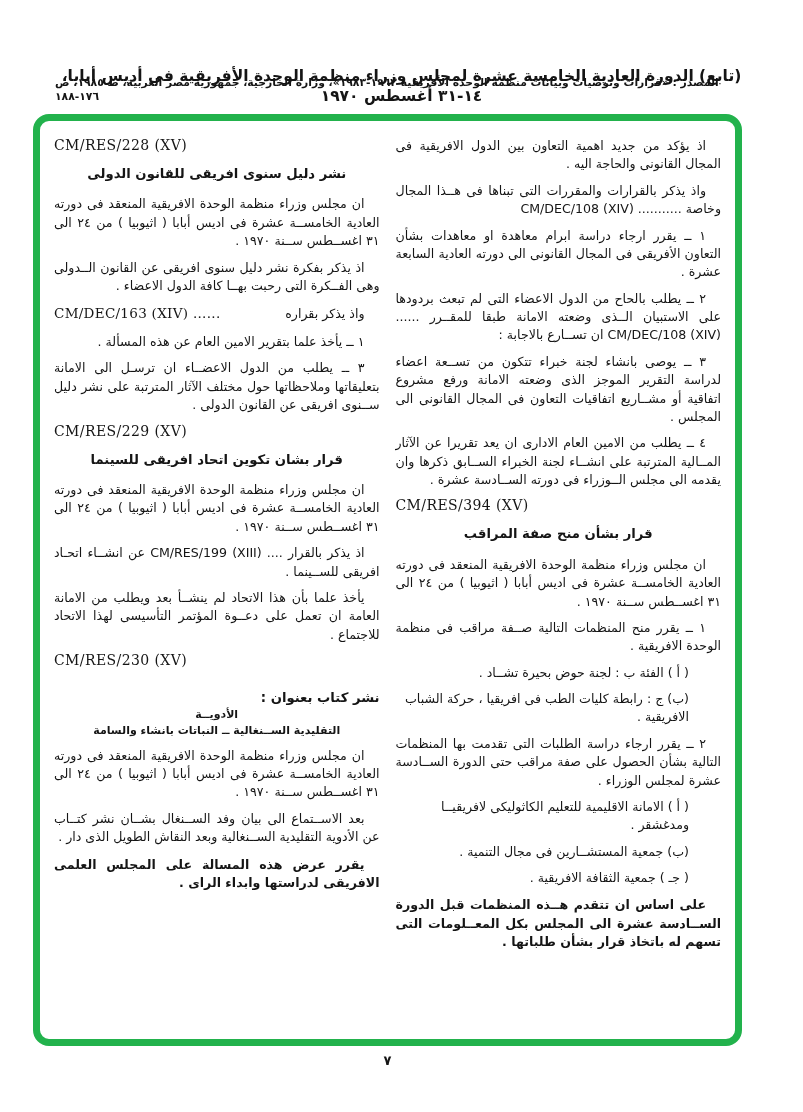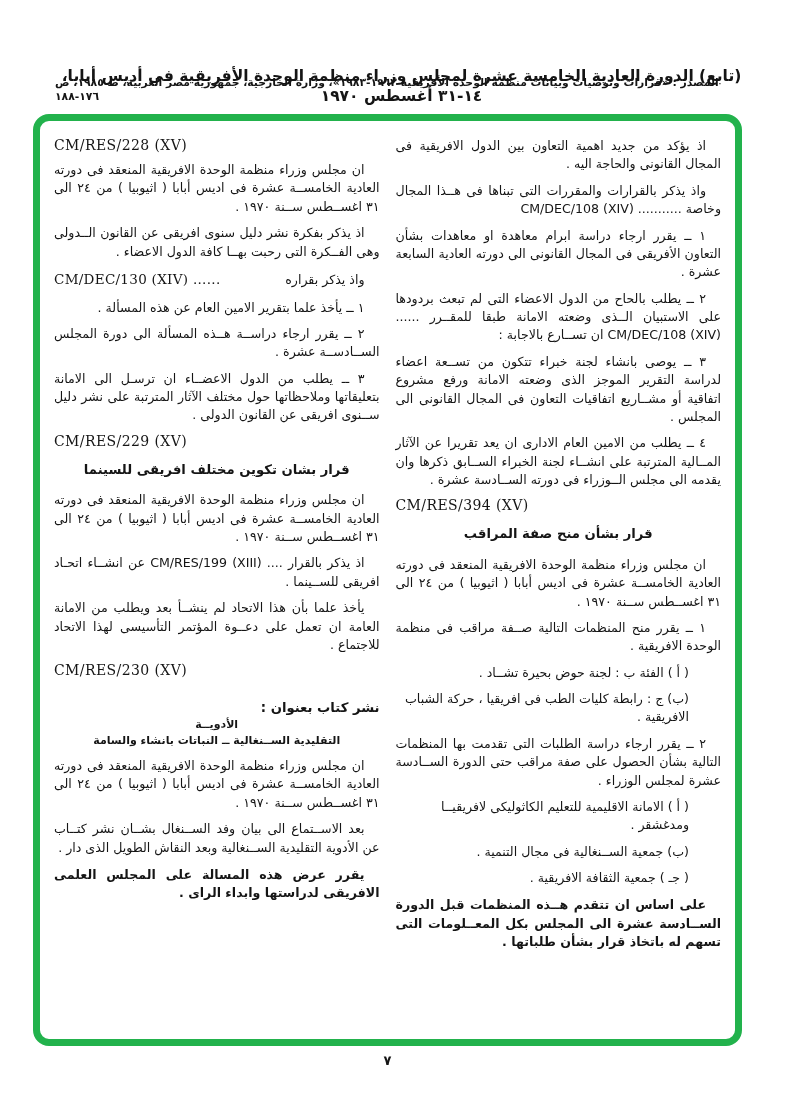--- a/index.html
+++ b/index.html
@@ -103,37 +103,37 @@
         <div class="blk item">٣ ــ يوصى بانشاء لجنة خبراء تتكون من تســعة اعضاء لدراسة التقرير الموجز الذى وضعته الامانة ورفع مشروع اتفاقية أو مشــاريع اتفاقيات التعاون فى المجال القانونى الى المجلس .</div>
         <div class="blk item">٤ ــ يطلب من الامين العام الادارى ان يعد تقريرا عن الآثار المــالية المترتبة على انشــاء لجنة الخبراء الســابق ذكرها وان يقدمه الى مجلس الــوزراء فى دورته الســادسة عشرة .</div>
         <div class="blk ref">CM/RES/394 (XV)</div>
         <div class="blk heading">قرار بشأن منح صفة المراقب</div>
         <div class="blk para">ان مجلس وزراء منظمة الوحدة الافريقية المنعقد فى دورته العادية الخامســة عشرة فى اديس أبابا ( اثيوبيا ) من ٢٤ الى ٣١ اغســطس ســنة ١٩٧٠ .</div>
         <div class="blk item">١ ــ يقرر منح المنظمات التالية صــفة مراقب فى منظمة الوحدة الافريقية .</div>
         <div class="blk sub">( أ ) الفئة ب : لجنة حوض بحيرة تشــاد .</div>
         <div class="blk sub">(ب) ج : رابطة كليات الطب فى افريقيا ، حركة الشباب الافريقية .</div>
         <div class="blk item">٢ ــ يقرر ارجاء دراسة الطلبات التى تقدمت بها المنظمات التالية بشأن الحصول على صفة مراقب حتى الدورة الســادسة عشرة لمجلس الوزراء .</div>
         <div class="blk sub">( أ ) الامانة الاقليمية للتعليم الكاثوليكى لافريقيــا ومدغشقر .</div>
-        <div class="blk sub">(ب) جمعية الســنغالية فى مجال التنمية .</div>
+        <div class="blk sub">(ب) جمعية المستشــارين فى مجال التنمية .</div>
         <div class="blk sub">( جـ ) جمعية الثقافة الافريقية .</div>
         <div class="blk para-bold">على اساس ان تتقدم هــذه المنظمات قبل الدورة الســادسة عشرة الى المجلس بكل المعــلومات التى تسهم له باتخاذ قرار بشأن طلباتها .</div>
       </div>
     <div class="col" id="col-left">
         <div class="blk ref">CM/RES/228 (XV)</div>
+        <div class="blk heading">نشر دليل سنوى افريقى للقانون الدولى</div>
         <div class="blk para">ان مجلس وزراء منظمة الوحدة الافريقية المنعقد فى دورته العادية الخامســة عشرة فى اديس أبابا ( اثيوبيا ) من ٢٤ الى ٣١ اغســطس ســنة ١٩٧٠ .</div>
         <div class="blk para">اذ يذكر بفكرة نشر دليل سنوى افريقى عن القانون الــدولى وهى الفــكرة التى رحبت بهــا كافة الدول الاعضاء .</div>
         <div class="blk refline">
           <span class="ar-part">واذ يذكر بقراره</span>
-          <span class="latin">CM/DEC/130 (XIV) ......</span>
+          <span class="latin">CM/DEC/163 (XIV) ......</span>
         </div>
         <div class="blk item">١ ــ يأخذ علما بتقرير الامين العام عن هذه المسألة .</div>
-        <div class="blk item">٢ ــ يقرر ارجاء دراســة هــذه المسألة الى دورة المجلس الســادســة عشرة .</div>
         <div class="blk item">٣ ــ يطلب من الدول الاعضــاء ان ترسـل الى الامانة بتعليقاتها وملاحظاتها حول مختلف الآثار المترتبة على نشر دليل ســنوى افريقى عن القانون الدولى .</div>
         <div class="blk ref">CM/RES/229 (XV)</div>
-        <div class="blk heading">قرار بشان تكوين مختلف افريقى للسينما</div>
+        <div class="blk heading">قرار بشان تكوين اتحاد افريقى للسينما</div>
         <div class="blk para">ان مجلس وزراء منظمة الوحدة الافريقية المنعقد فى دورته العادية الخامســة عشرة فى اديس أبابا ( اثيوبيا ) من ٢٤ الى ٣١ اغســطس ســنة ١٩٧٠ .</div>
         <div class="blk para">اذ يذكر بالقرار .... CM/RES/199 (XIII) عن انشــاء اتحـاد افريقى للســينما .</div>
         <div class="blk para">يأخذ علما بأن هذا الاتحاد لم ينشــأ بعد ويطلب من الامانة العامة ان تعمل على دعــوة المؤتمر التأسيسى لهذا الاتحاد للاجتماع .</div>
         <div class="blk ref">CM/RES/230 (XV)</div>
         <div class="blk title-right">نشر كتاب بعنوان :</div>
         <div class="blk heading2">الأدويــة</div>
         <div class="blk heading2">التقليدية الســنغالية ــ النباتات بانشاء والسامة</div>
         <div class="blk para">ان مجلس وزراء منظمة الوحدة الافريقية المنعقد فى دورته العادية الخامســة عشرة فى اديس أبابا ( اثيوبيا ) من ٢٤ الى ٣١ اغســطس ســنة ١٩٧٠ .</div>
         <div class="blk para">بعد الاســتماع الى بيان وفد الســنغال بشــان نشر كتــاب عن الأدوية التقليدية الســنغالية وبعد النقاش الطويل الذى دار .</div>
         <div class="blk para-bold">يقرر عرض هذه المسالة على المجلس العلمى الافريقى لدراستها وابداء الراى .</div>

